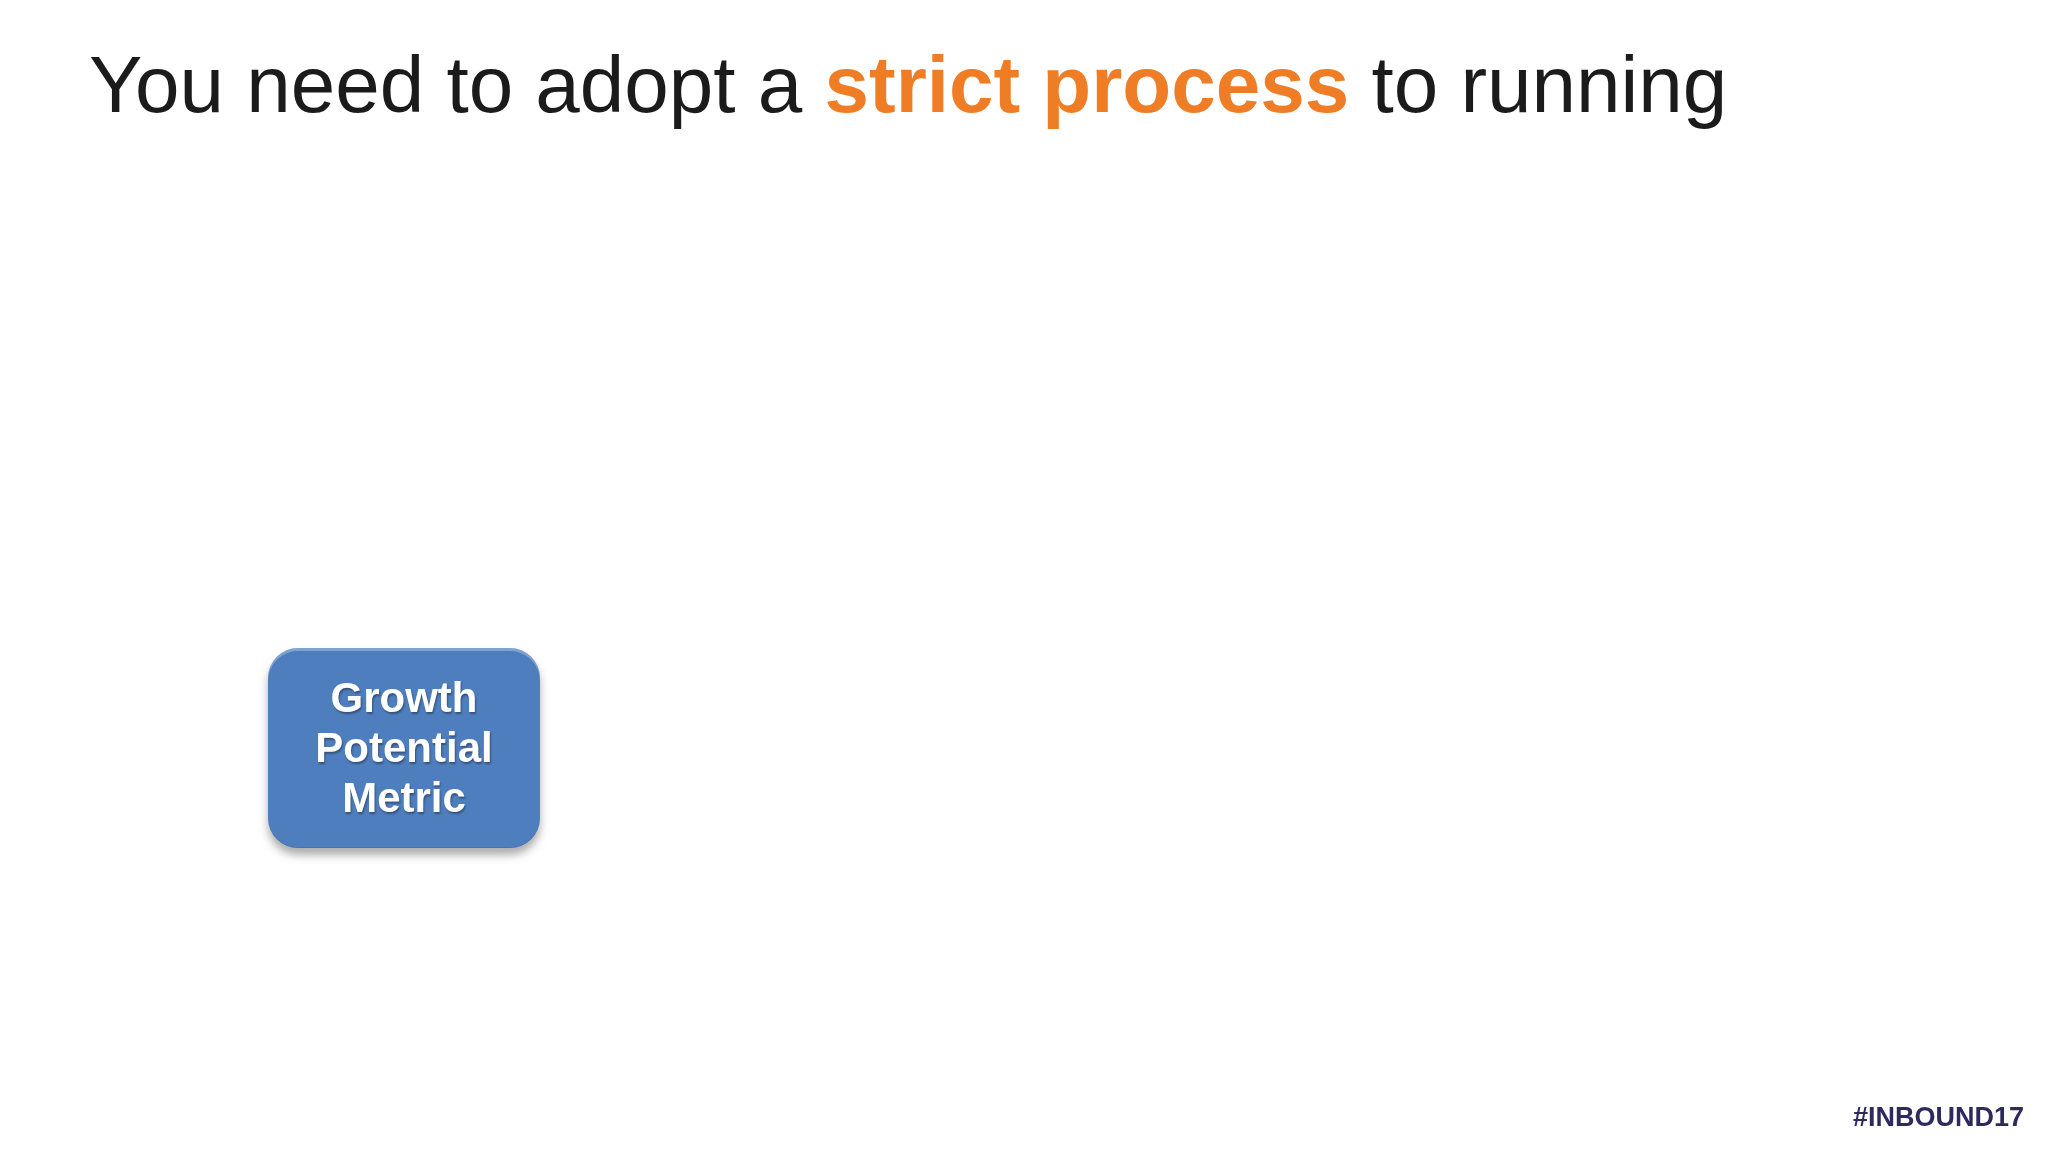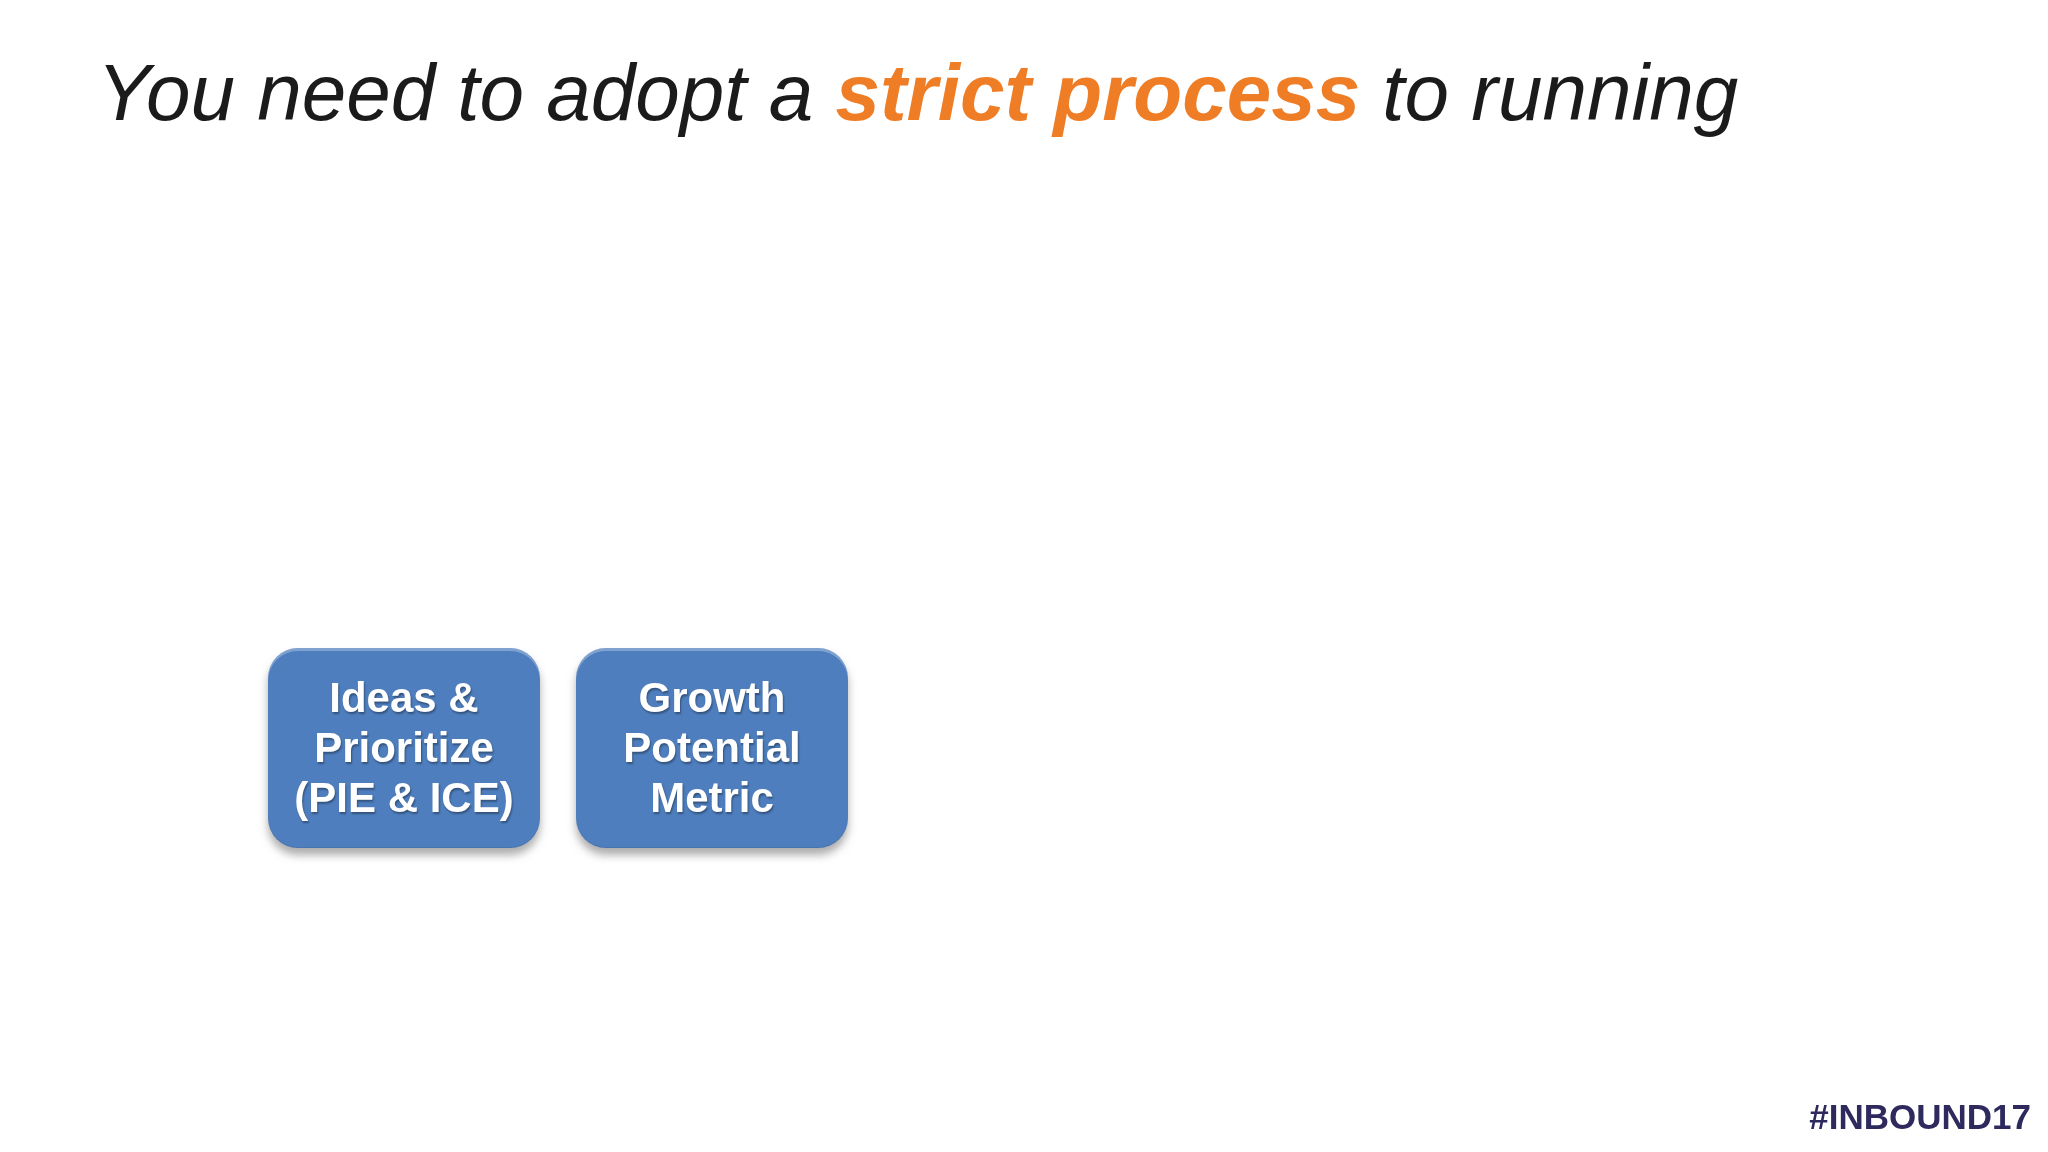--- a/index.html
+++ b/index.html
@@ -15,26 +15,25 @@
     position: relative;
     width: 2048px;
     height: 1152px;
     background: var(--background, #ffffff);
   }
   .title {
     position: absolute;
     left: 85px;
     top: 32px;
     width: 1880px;
-    margin: 12px;
+    margin: 4px;
     font-size: 80px;
     line-height: 98px;
     font-weight: normal;
     color: var(--title-text, #1b1b1b);
-    font-style: italic;
   }
   .title .hl {
     color: var(--highlight-orange, #ef7d25);
     font-weight: bold;
   }
   .steps {
     position: absolute;
     left: 268px;
     top: 648px;
     display: flex;
@@ -57,41 +56,36 @@
     font-size: 42px;
     line-height: 50px;
     font-weight: bold;
     text-align: center;
     white-space: pre-line;
     text-shadow: 1px 2px 2px rgba(0,0,0,0.35);
   }
   .hashtag {
     position: absolute;
     top: 1097px;
-    right: 17px;
-    font-size: 35px;
+    right: 24px;
+    font-size: 27px;
     line-height: 40px;
     font-weight: bold;
     color: var(--hashtag-navy, #2e2a5e);
   }
 </style>
 </head>
 <body>
 
 <div class="slide">
 
   <h1 class="title"><span>You need to adopt a </span><span class="hl">strict process</span><span> to running</span><br></h1>
 
   <div class="steps">
     <div class="step">
-      <span class="step-label">Ideas &amp;
-Prioritize
-(PIE &amp; ICE)</span>
-    </div>
-    <div class="step">
       <span class="step-label">Growth
 Potential
 Metric</span>
     </div>
   </div>
 
   <div class="hashtag">#INBOUND17</div>
 
 </div>
 

